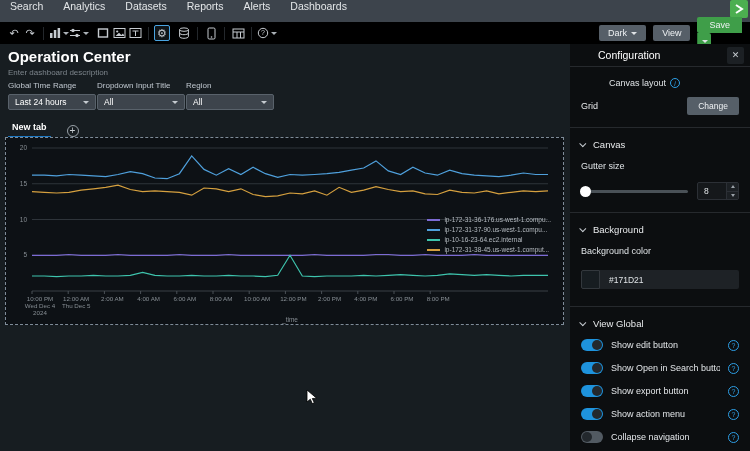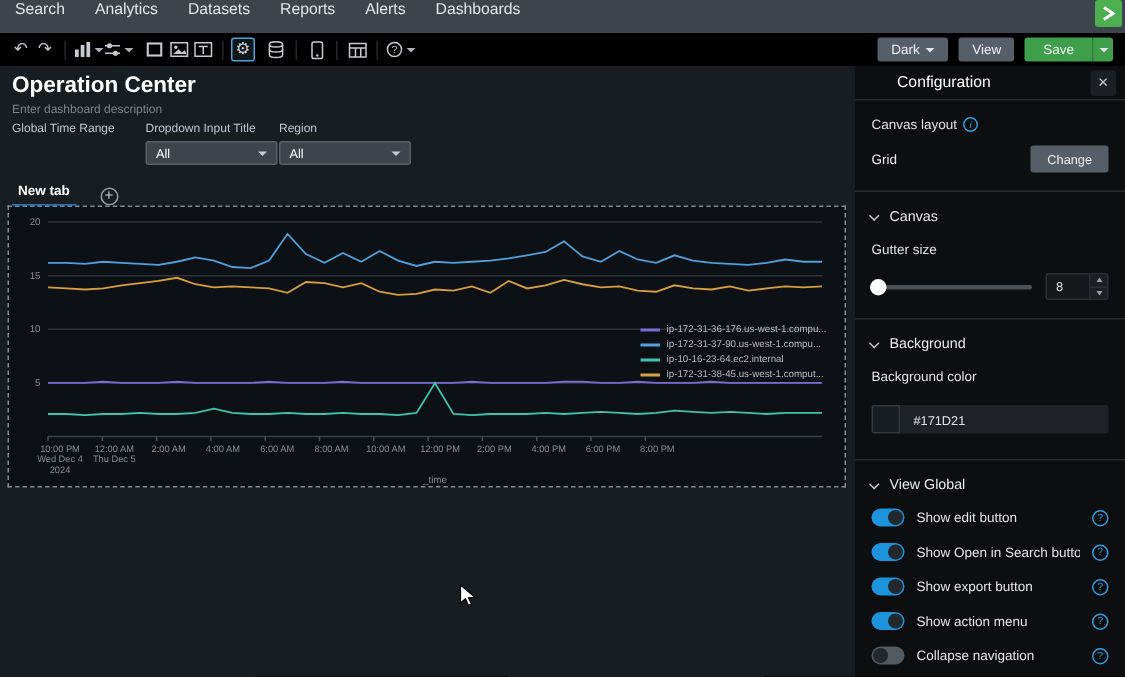--- a/index.html
+++ b/index.html
@@ -23,21 +23,21 @@
   .tb-icon.selected { border:1px solid #4aa4e0; border-radius:2px; background:#101518; }
   .tb-caret { width:0; height:0; border-left:3px solid transparent; border-right:3px solid transparent;
               border-top:3px solid #aab0b6; margin-left:2px; }
   .tb-sep { width:1px; height:13px; background:#24282c; margin:0 5px; }
   .tb-gap { width:6px; }
   .tb-right { margin-left:auto; display:flex; align-items:center; gap:7px; }
   .btn { height:16px; padding:0 9px; border-radius:2px; background:#565f68; color:#eef1f3;
          font-size:9px; display:flex; align-items:center; gap:4px; border:none; cursor:pointer; }
   .btn-caret { width:0; height:0; border-left:3px solid transparent; border-right:3px solid transparent;
                border-top:3px solid #dfe3e6; }
-  .save-group { display:flex; }
+  .save-group { display:flex;flex-direction:column; }
   .btn.save { background:#3f9e49; border-radius:2px 0 0 2px; padding:0 12px; }
   .save-caret-btn { width:14px; height:16px; background:#3f9e49; border-left:1px solid #2e7d38;
                     border-radius:0 2px 2px 0; display:flex; align-items:center; justify-content:center; cursor:pointer; }
 
   
   .workspace { display:flex; height:407px; }
   .canvas { position:relative; width:570px; background:#171d21; }
   .dash-title { position:absolute; left:8px; top:4px; font-size:15px; font-weight:bold; color:#fff; }
   .dash-desc { position:absolute; left:8px; top:24px; font-size:8px; color:#7d858c; }
   .inputs-row { position:absolute; left:8px; top:37px; display:flex; gap:1px; }
@@ -65,21 +65,21 @@
   .cursor { position:absolute; left:306px; top:345px; pointer-events:none; }
 
   
   .config-panel { width:180px; background:#0c0e10; font-size:9px; overflow:hidden; }
   .cfg-header { display:flex; justify-content:space-between; align-items:center; height:23px;
                 padding:0 6px 0 28px; border-bottom:1px solid #26292d; }
   .cfg-title { font-size:10.5px; color:#fff; }
   .cfg-close { width:17px; height:17px; background:#1c2024; border-radius:2px; color:#c6cbd0;
                display:flex; align-items:center; justify-content:center; font-size:9px; cursor:pointer; }
   .cfg-body { padding:0 11px; }
-  .cfg-layout-label { display:flex; align-items:center; gap:4px; margin-top:11px; font-size:9px; color:#dfe3e6; }
+  .cfg-layout-label { display:flex; align-items:center; gap:4px; margin-top:11px; font-size:9px; color:#dfe3e6;margin-left:28px; }
   .info-icon { width:10px; height:10px; border-radius:50%; border:1px solid #2e9fe6; color:#2e9fe6;
                font-size:6.5px; font-style:italic; display:flex; align-items:center; justify-content:center; cursor:pointer; }
   .cfg-layout-value { display:flex; justify-content:space-between; align-items:center; margin-top:9px; }
   .layout-value-text { font-size:9px; color:#e8eaec; }
   .change-btn { background:#565f68; color:#eef1f3; font-size:8.5px; padding:4px 11px; border-radius:2px;
                 border:none; cursor:pointer; }
   .cfg-divider { height:1px; background:#26292d; margin:12px -11px 0 -11px; }
   .cfg-section-header { display:flex; align-items:center; gap:7px; margin-top:11px; font-size:9.5px;
                         color:#e8eaec; cursor:pointer; }
   .chev { width:5px; height:5px; border-left:1.5px solid #c6cbd0; border-bottom:1.5px solid #c6cbd0;
@@ -229,20 +229,24 @@
 
   <div class="workspace">
 
     <div class="canvas">
       <div class="dash-title">Operation Center</div>
       <div class="dash-desc">Enter dashboard description</div>
 
       <div class="inputs-row">
         <div class="input-block">
           <div class="input-label">Global Time Range</div>
+          <div class="dropdown">
+            <span>Last 24 hours</span>
+            <span class="dd-caret"></span>
+          </div>
         </div>
         <div class="input-block">
           <div class="input-label">Dropdown Input Title</div>
           <div class="dropdown">
             <span>All</span>
             <span class="dd-caret"></span>
           </div>
         </div>
         <div class="input-block">
           <div class="input-label">Region</div>

